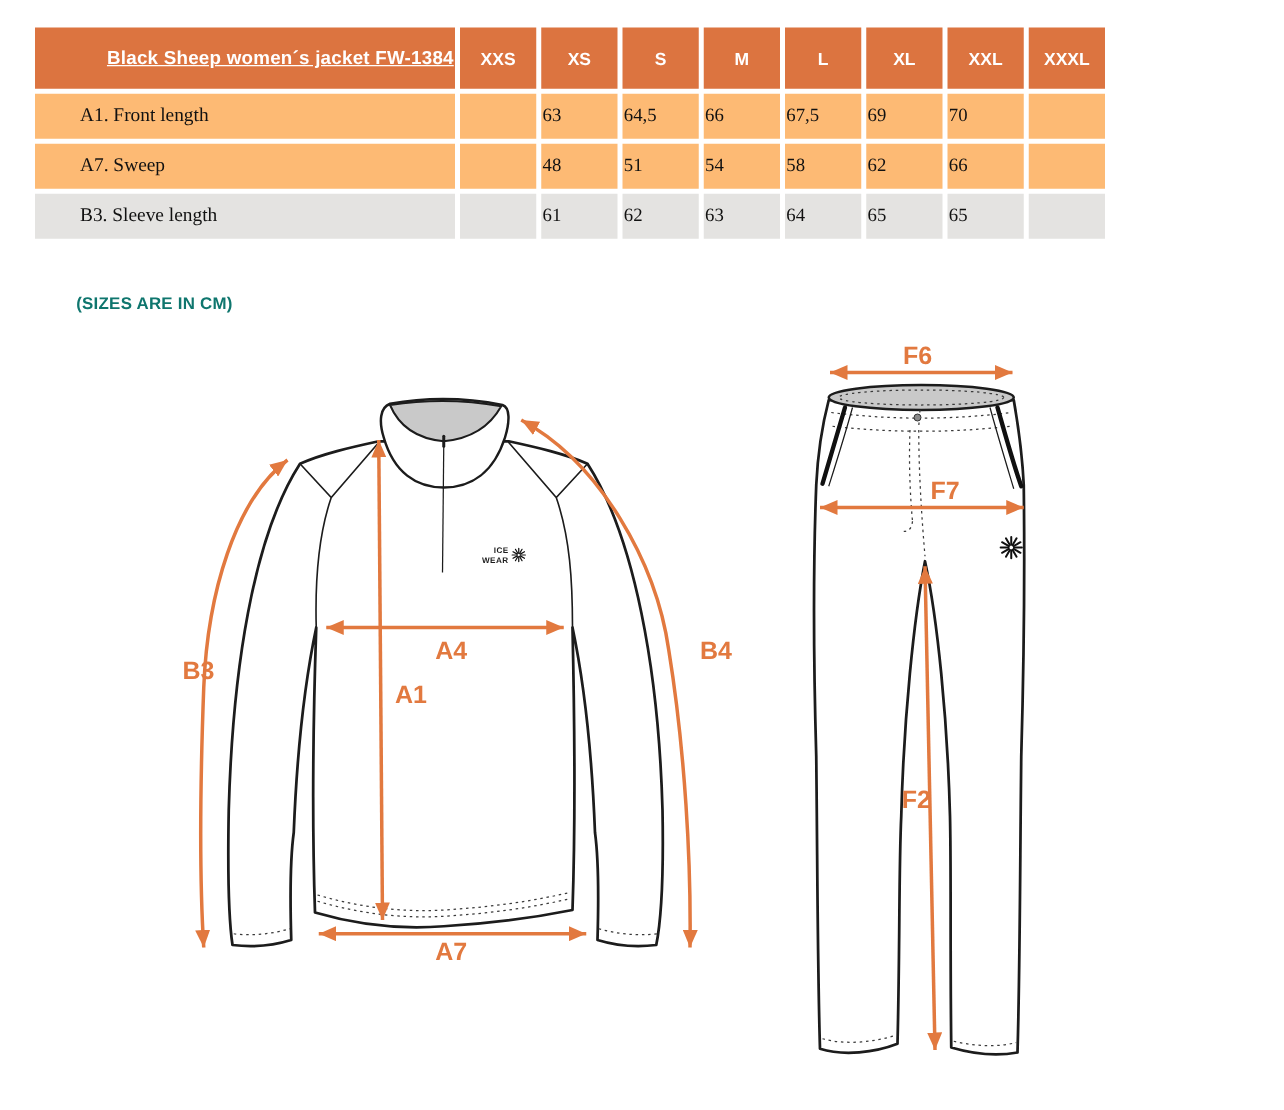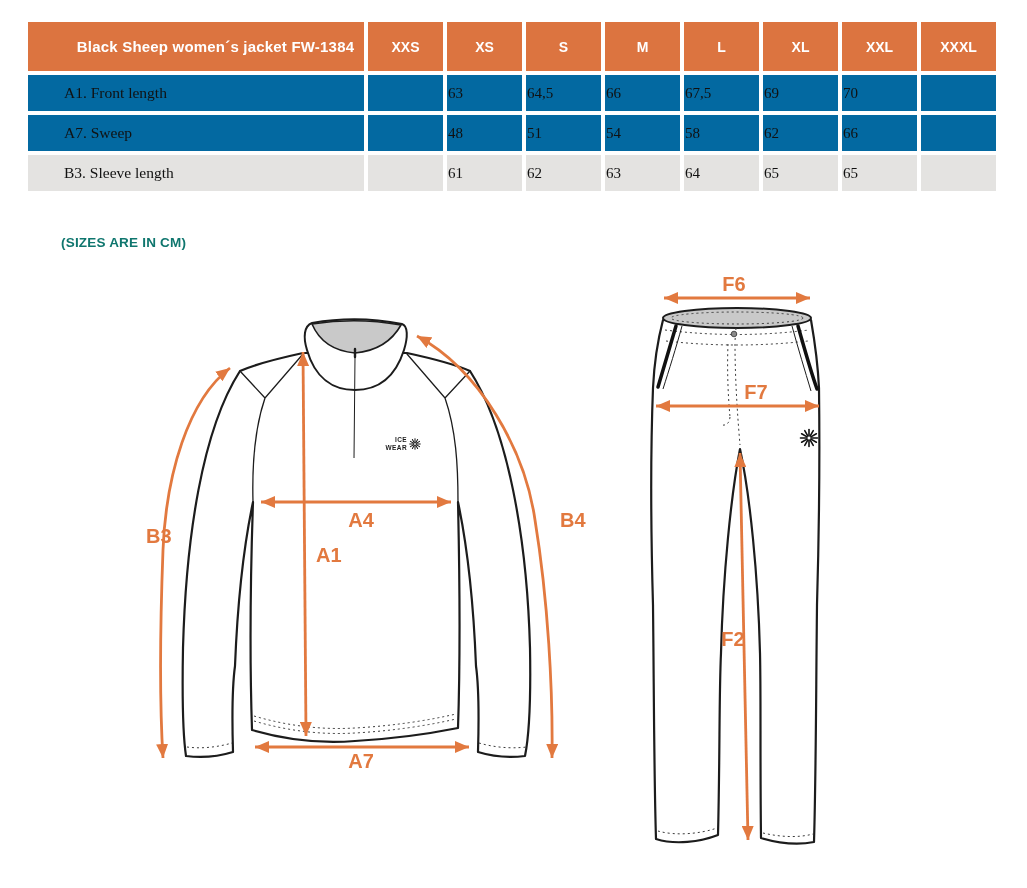--- a/index.html
+++ b/index.html
@@ -2,26 +2,26 @@
 <html><head>
 <meta charset="utf-8">
 <style>
   html,body{margin:0;padding:0;background:#fff;}
   body{position:relative;width:1027px;height:888px;font-family:"Liberation Sans",sans-serif;overflow:hidden;}
 
   
   .size-table{position:absolute;left:24px;top:18px;border-collapse:separate;border-spacing:4px;}
   .size-table th,.size-table td{box-sizing:border-box;}
   th.title-cell{width:336px;height:49px;background:#dc7440;color:#fff;
-    font:bold 15px "Liberation Sans",sans-serif;text-align:center;padding-left:40px;letter-spacing:.2px;}
-  th.size-cell{width:75px;height:49px;background:#dc7440;color:#fff;
+    font:bold 15px "Liberation Sans",sans-serif;text-align:right;padding-left:40px;letter-spacing:.2px;text-decoration:underline;}
+  th.size-cell{width:61px;height:49px;background:#dc7440;color:#fff;
     font:bold 14px "Liberation Sans",sans-serif;text-align:center;}
   .size-table tbody td{height:36px;font:15px "Liberation Serif",serif;color:#111;text-align:left;}
   .size-table td.label-cell{text-align:left;padding-left:36px;font-size:15.5px;}
-  tr.row-dark td{background:#0369a1;}
+  tr.row-dark td{background:#fdba74;}
   tr.row-light td{background:#e4e3e1;}
 
   .note{position:absolute;left:61px;top:235px;font:bold 13.5px "Liberation Sans",sans-serif;
     color:#0f766e;letter-spacing:.2px;text-align:center;}
 
   
   .diagram{position:absolute;}
   .jacket-svg{left:140px;top:290px;}
   .pants-svg{left:630px;top:275px;}
   .outline{fill:#fff;stroke:#1c1c1c;stroke-width:2.2;stroke-linejoin:round;}

